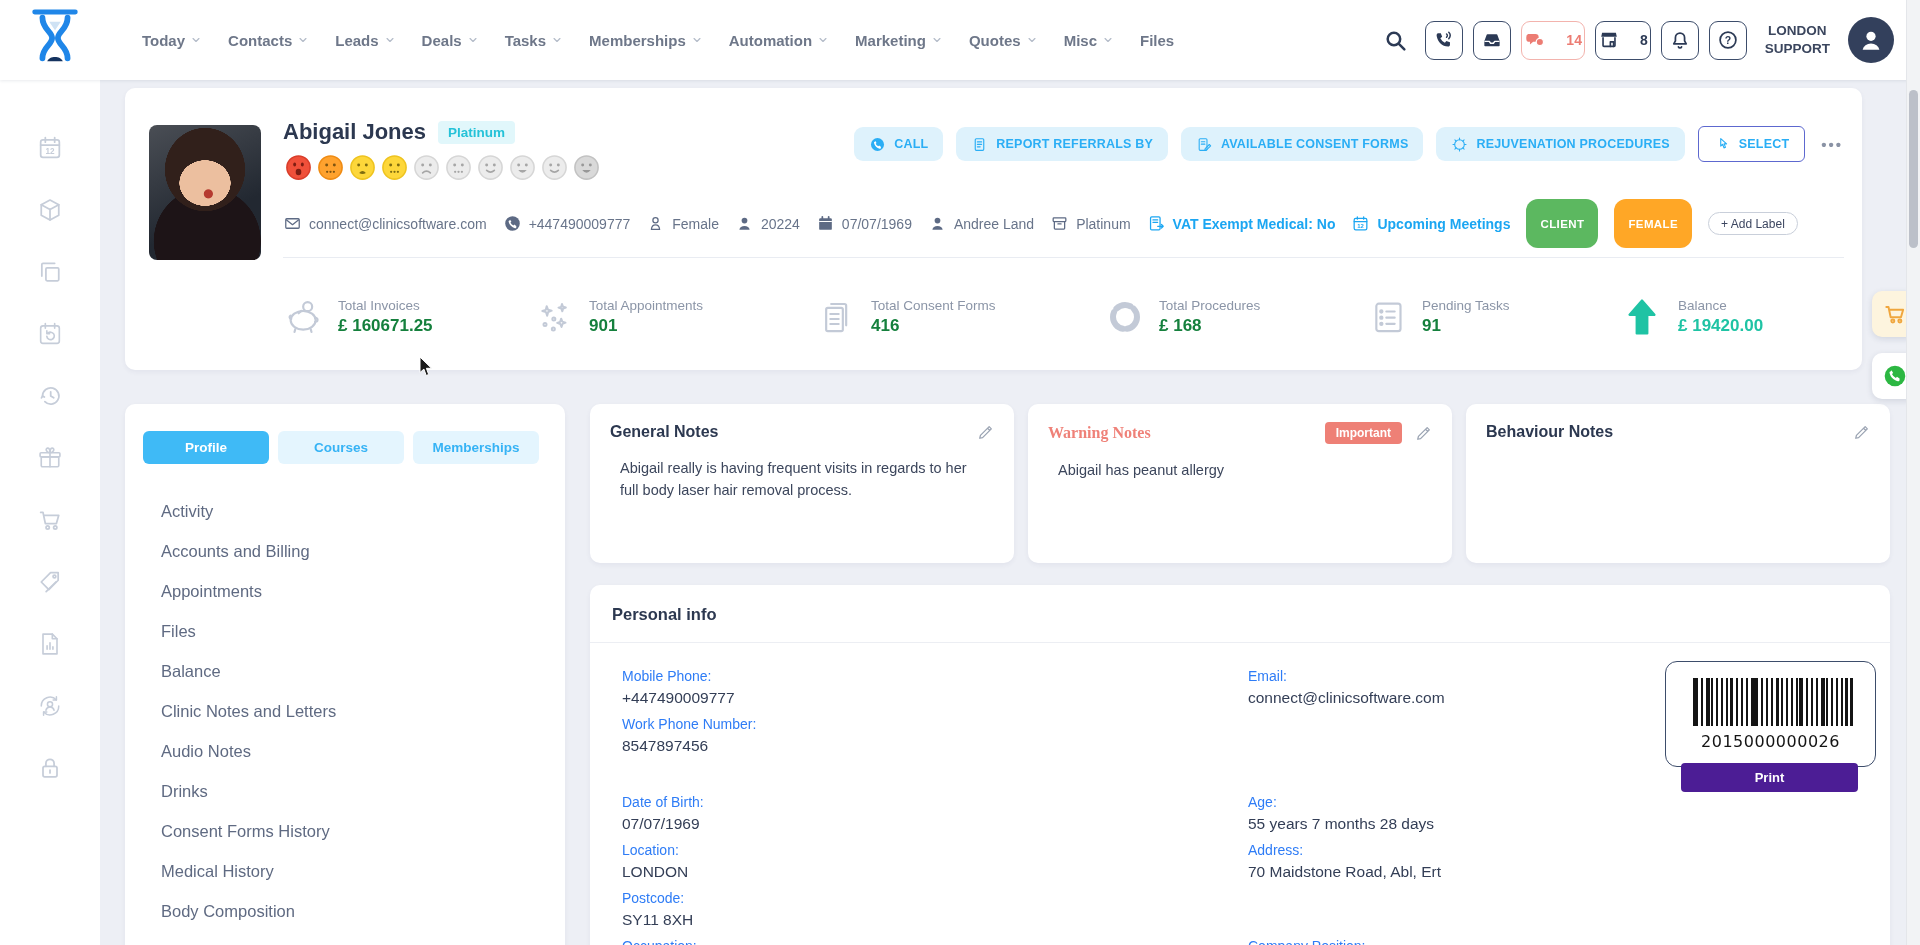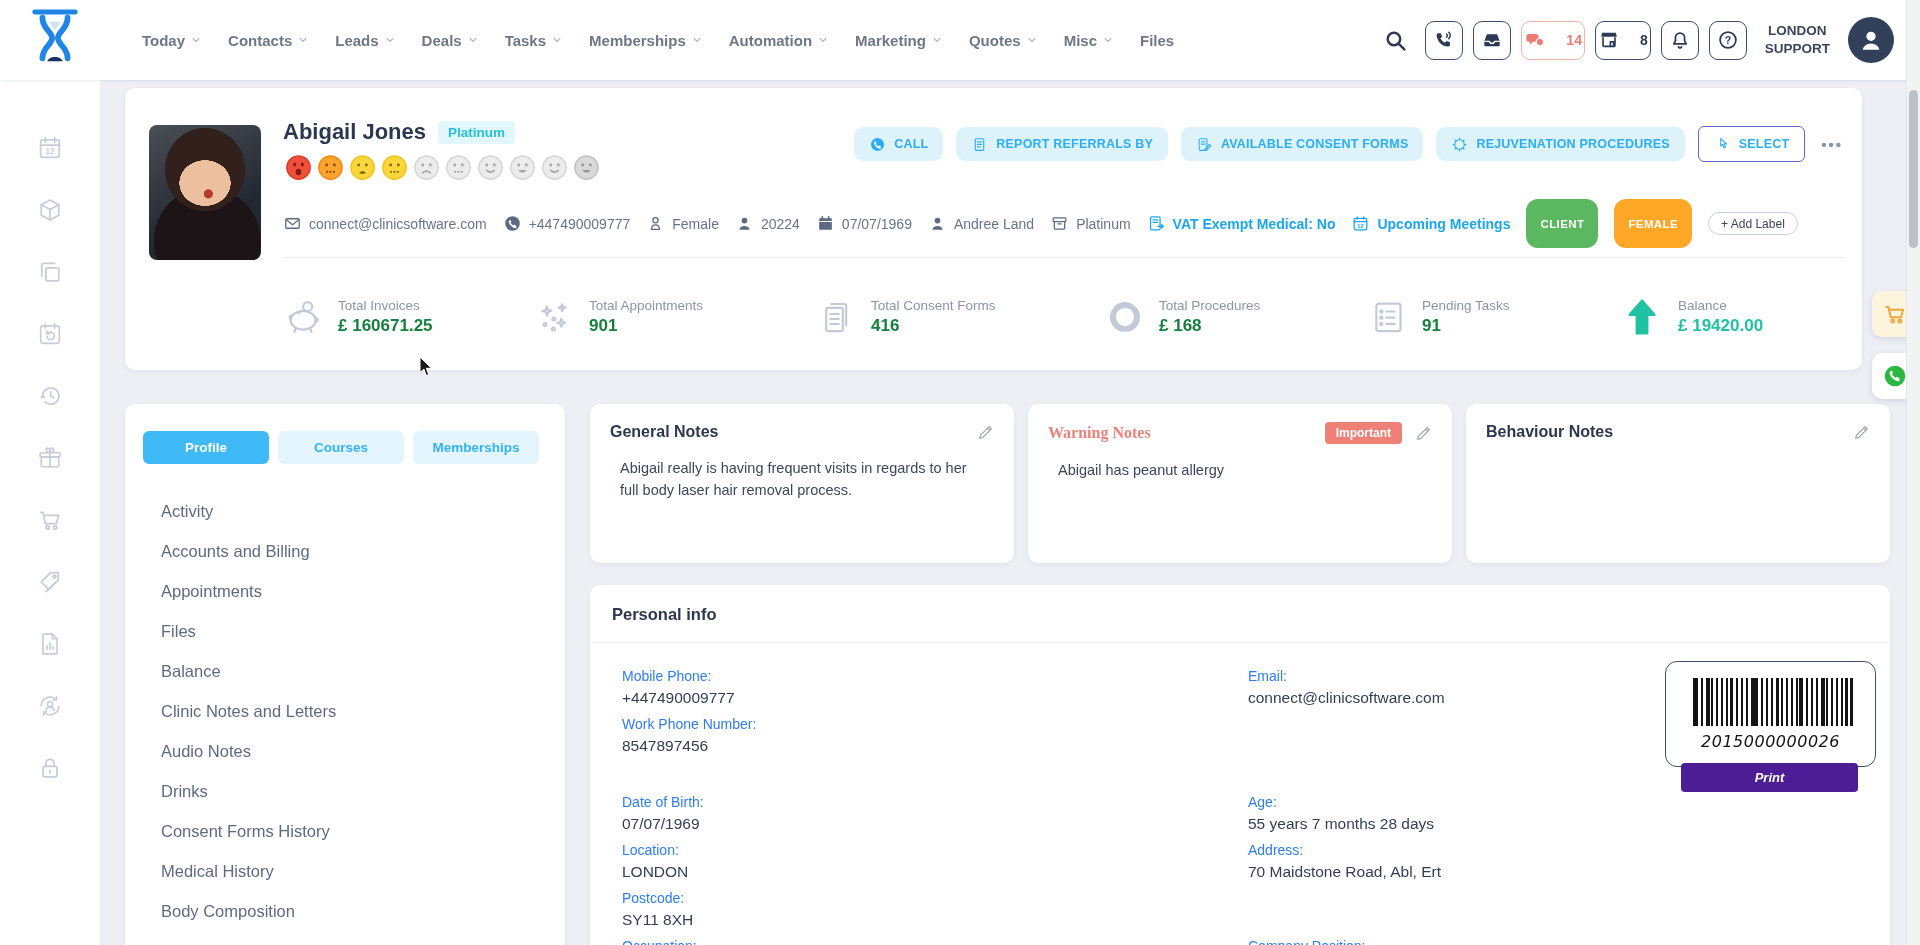--- a/index.html
+++ b/index.html
@@ -102,21 +102,21 @@
   .pi-divider{position:absolute;left:0;right:0;top:57px;height:1px;background:#eceef3;}
   .pi-rows{position:absolute;left:32px;top:83px;width:1240px;}
   .pi-row{position:relative;min-height:39px;margin-bottom:9px;}
   .pi-row.pi-spacer{min-height:0;height:21px;}
   .pi-cell{position:absolute;top:0;}
   .pi-cell-l{left:0;}
   .pi-cell-r{left:626px;}
   .pi-label{font-size:14px;font-weight:normal;color:#2e7cf6;margin-bottom:5px;}
   .pi-value{font-size:15.5px;color:#333e56;}
   .barcode-box{position:absolute;left:1075px;top:76px;width:211px;height:106px;border:1.6px solid #3d4d6b;
-               border-radius:12px;background:#fff;box-sizing:border-box;font-style:italic;}
+               border-radius:12px;background:#fff;box-sizing:border-box;}
   .bars{position:absolute;left:27px;top:16px;width:154px;height:48px;
         border-left:3px solid #141414;border-right:3px solid #141414;
         background:
           repeating-linear-gradient(90deg,#141414 0 2px,transparent 2px 5px),
           repeating-linear-gradient(90deg,transparent 0 11px,#141414 11px 14px,transparent 14px 23px);}
   .bc-num{position:absolute;left:0;right:0;top:70px;text-align:center;font-size:16px;color:#141414;
           font-family:"DejaVu Sans",sans-serif;letter-spacing:.5px;}
   .print-btn{position:absolute;left:15px;top:101px;width:177px;height:29px;background:#4c1d95;border-radius:4px;
              color:#fff;font-size:13px;font-weight:bold;display:flex;align-items:center;justify-content:center;cursor:pointer;}
   

